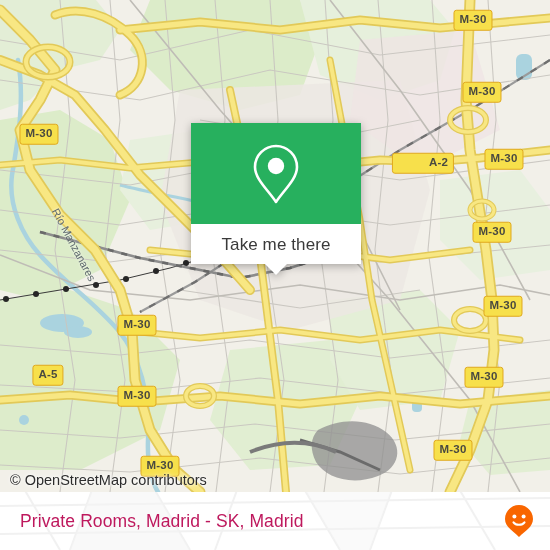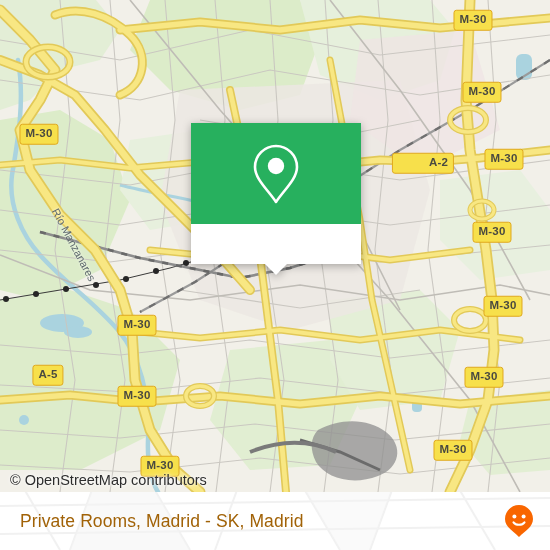--- a/index.html
+++ b/index.html
@@ -156,21 +156,21 @@
     width: 550px; height: 58px;
     opacity: 1;
   }
   #footer-title {
     position: absolute;
     left: 20px;
     top: 50%;
     transform: translateY(-50%);
     font-family: "Liberation Sans", sans-serif;
     font-size: 17.5px;
-    color: #a16207;
+    color: #be185d;
     white-space: nowrap;
     letter-spacing: 0.1px;
   }
   #moovit-logo {
     position: absolute;
     right: 16px;
     top: 50%;
     transform: translateY(-50%);
     display: flex;
     align-items: center;
@@ -353,20 +353,21 @@
     <div id="osm-attrib">© OpenStreetMap contributors</div>
 
     <div id="popup-card">
       <div id="popup-green">
         <svg id="popup-pin-svg" width="48" height="62" viewBox="0 0 48 62">
           <path d="M24 3 C12.4 3 3 12.4 3 24 C3 36 16 47 24 59 C32 47 45 36 45 24 C45 12.4 35.6 3 24 3 Z" fill="none" stroke="#ffffff" stroke-width="2.6" stroke-linejoin="round"></path>
           <circle cx="24" cy="23" r="8.2" fill="#ffffff"></circle>
         </svg>
       </div>
       <div id="popup-footer">
+        <span id="popup-label">Take me there</span>
         <div id="popup-tail"></div>
       </div>
     </div>
 
   </div>
 
   <div id="footer-bar">
 
     <svg id="footer-watermark" viewBox="0 0 550 58" xmlns="http://www.w3.org/2000/svg">
       <g stroke="#f1f1f1" stroke-width="2" fill="none">

